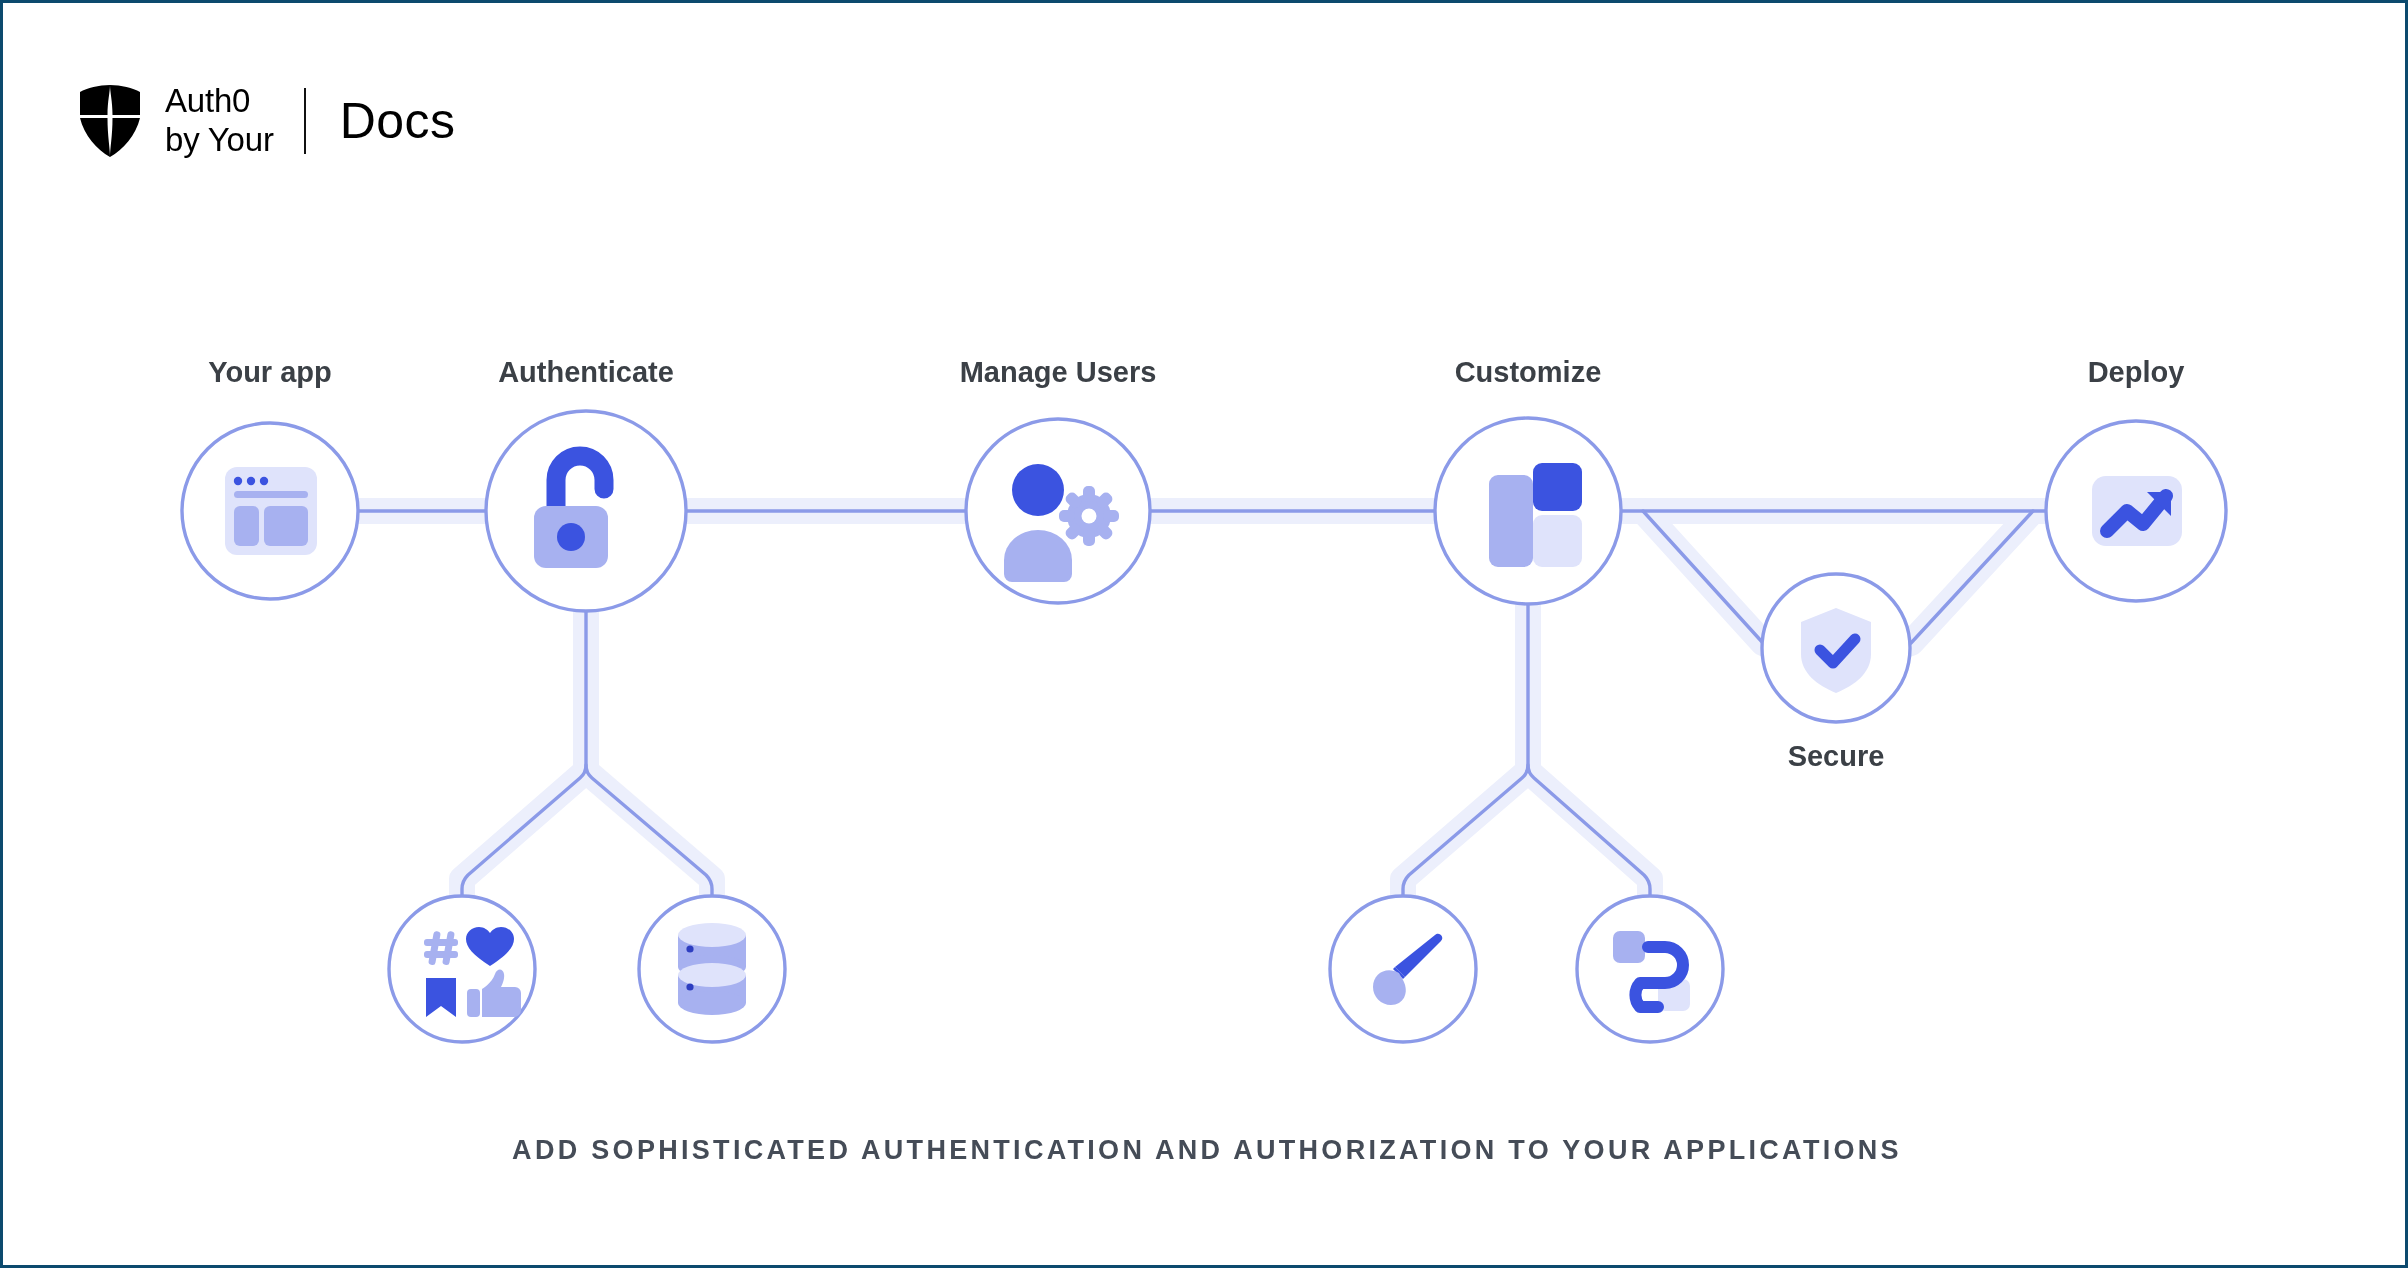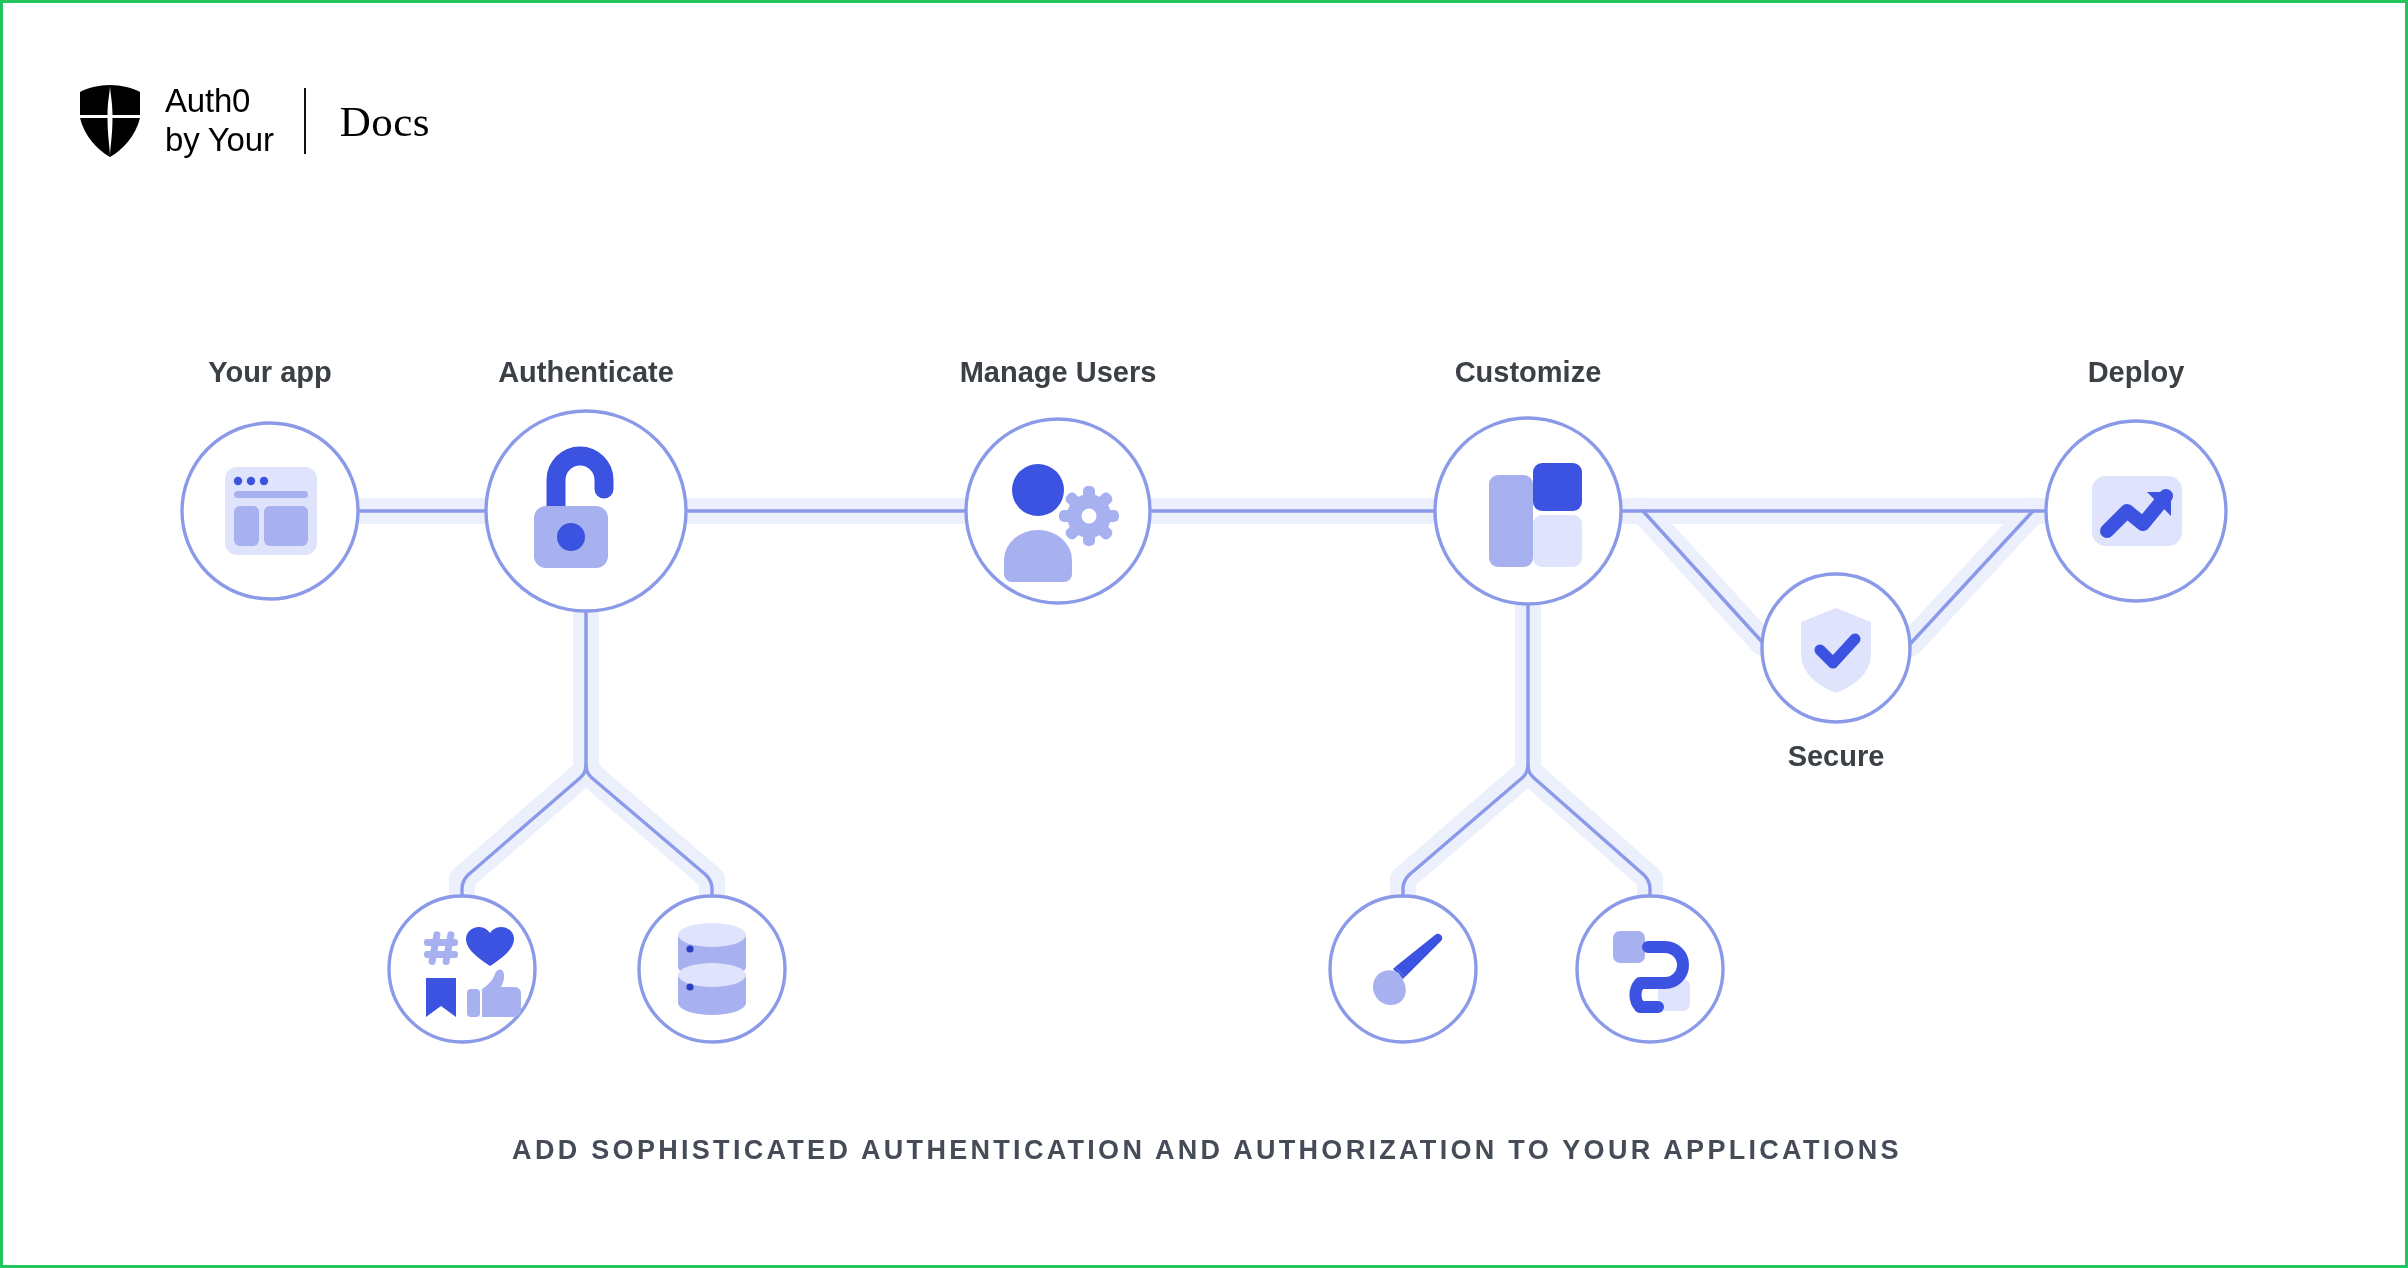--- a/index.html
+++ b/index.html
@@ -9,21 +9,21 @@
     height: 1268px;
     background: #ffffff;
     font-family: "Liberation Sans", sans-serif;
     overflow: hidden;
   }
   #page {
     position: relative;
     width: 2408px;
     height: 1268px;
     background: #ffffff;
-    border: 3px solid #22c55e;
+    border: 3px solid #0c4a6e;
     overflow: hidden;
   }
 
   
   #header {
     position: absolute;
     left: 74px;
     top: 78px;
     display: flex;
     align-items: center;
@@ -41,25 +41,25 @@
     letter-spacing: -0.2px;
     font-family: "Liberation Sans", sans-serif;
   }
   #logo-divider {
     width: 2px;
     height: 66px;
     background: #111111;
     margin: 0 34px 0 30px;
   }
   #docs-word {
-    font-size: 43px;
+    font-size: 50px;
     color: #000000;
     letter-spacing: 0.5px;
     font-weight: 400;
-    font-family: Liberation Serif, serif;
+    font-family: Liberation Sans, sans-serif;
   }
 
   
   #diagram {
     position: absolute;
     left: 0;
     top: 0;
     width: 2408px;
     height: 1268px;
   }

